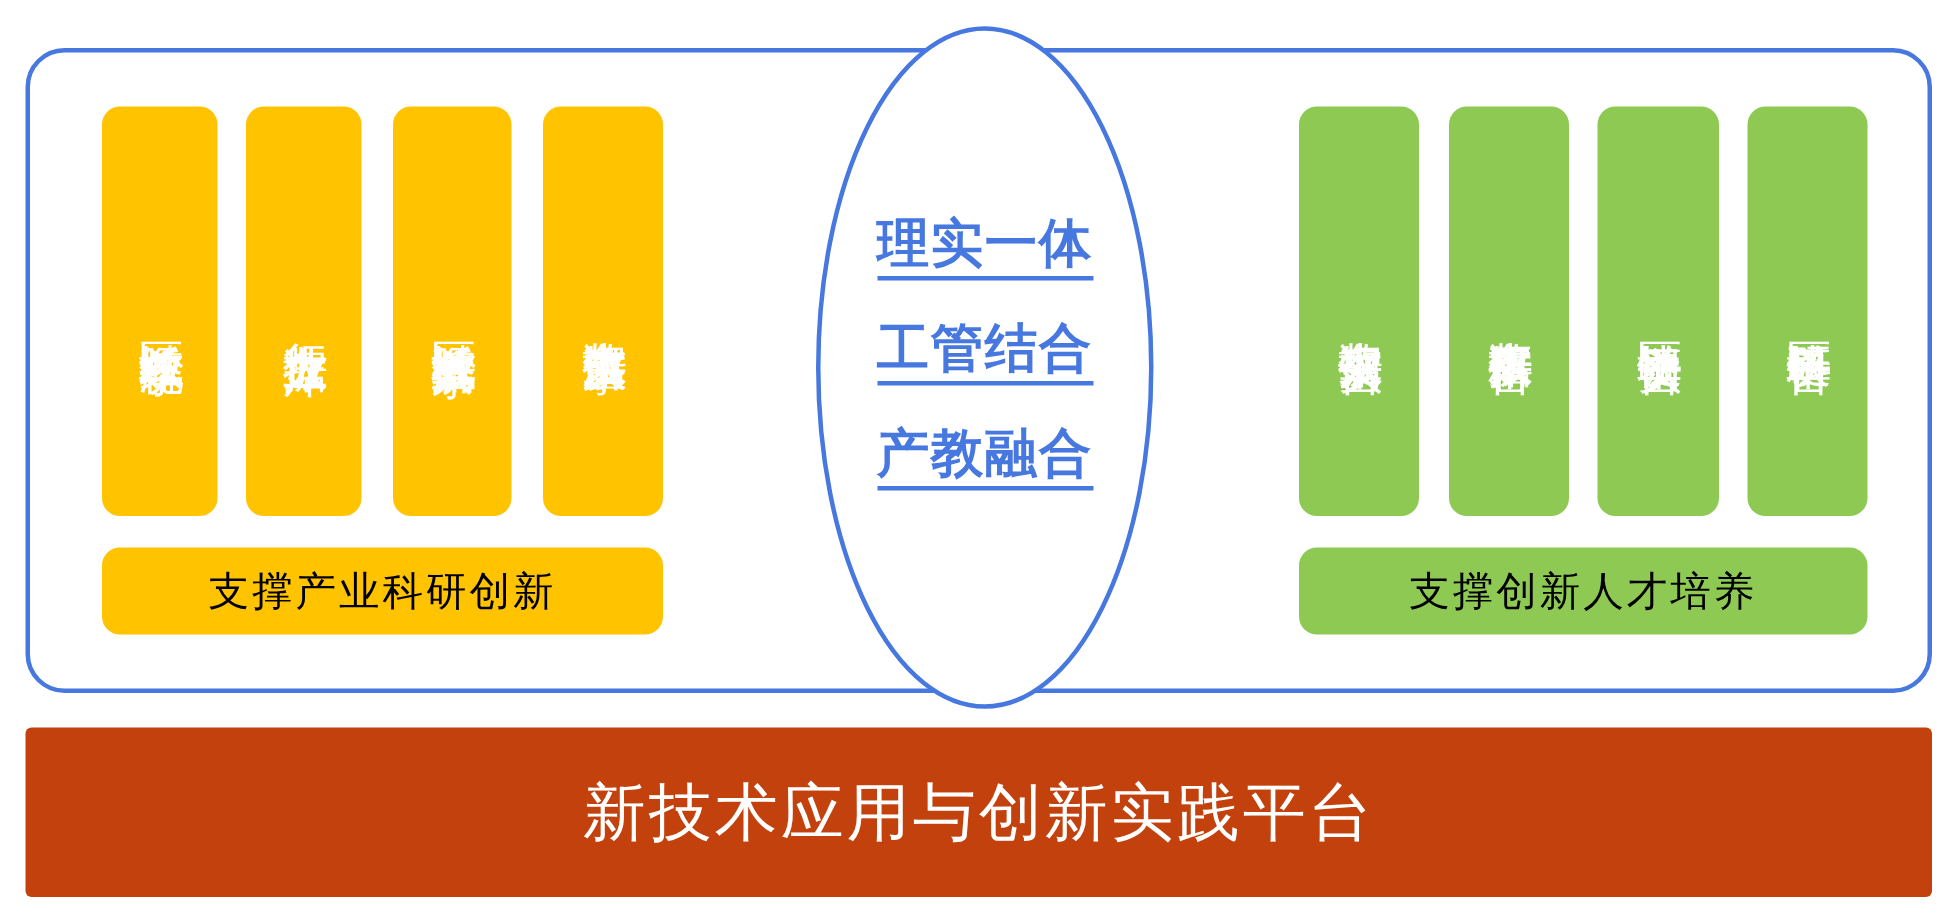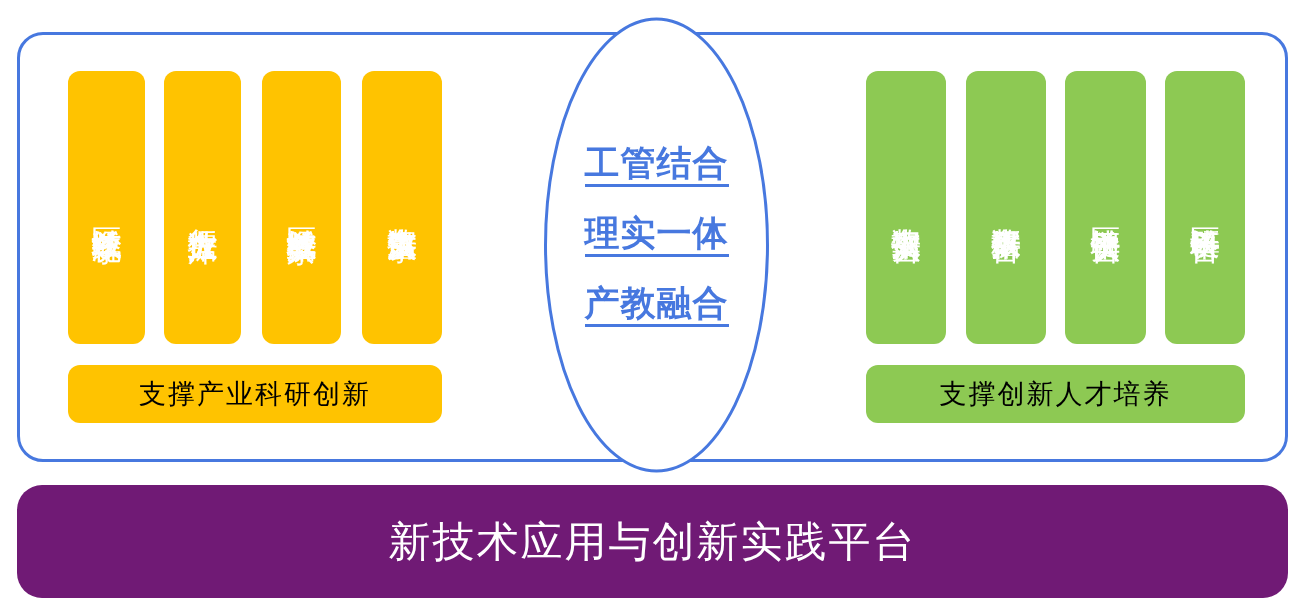--- a/index.html
+++ b/index.html
@@ -117,22 +117,22 @@
   }
   .ellipse-line:last-child { margin-bottom: 4px; }
 
   
   .platform-banner {
     position: absolute;
     left: 17px;
     top: 485px;
     width: 1271px;
     height: 113px;
-    background: #701a75;
-    border-radius: 25px;
+    background: #c2410c;
+    border-radius: 4px;
     display: flex;
     align-items: center;
     justify-content: center;
     color: #ffffff;
     font-size: 42px;
     letter-spacing: 2px;
     font-weight: 400;
   }
 </style>
 </head>
@@ -157,22 +157,22 @@
 
   <div class="support-bar yellow">
     <span>支撑产业科研创新</span>
   </div>
 
   <div class="ellipse-wrap">
     <svg width="227" height="458" viewBox="0 0 227 458" xmlns="http://www.w3.org/2000/svg" aria-hidden="true">
       <ellipse cx="113.5" cy="229" rx="111" ry="226" fill="#ffffff" stroke="#4778DF" stroke-width="3"></ellipse>
     </svg>
     <div class="ellipse-text">
+      <div class="ellipse-line"><span>理实一体</span></div>
       <div class="ellipse-line"><span>工管结合</span></div>
-      <div class="ellipse-line"><span>理实一体</span></div>
       <div class="ellipse-line"><span>产教融合</span></div>
     </div>
   </div>
 
   <div class="pillar green g1">
     <span class="pillar-label">大数据实训平台</span>
   </div>
   <div class="pillar green g2">
     <span class="pillar-label">大数据科研平台</span>
   </div>

